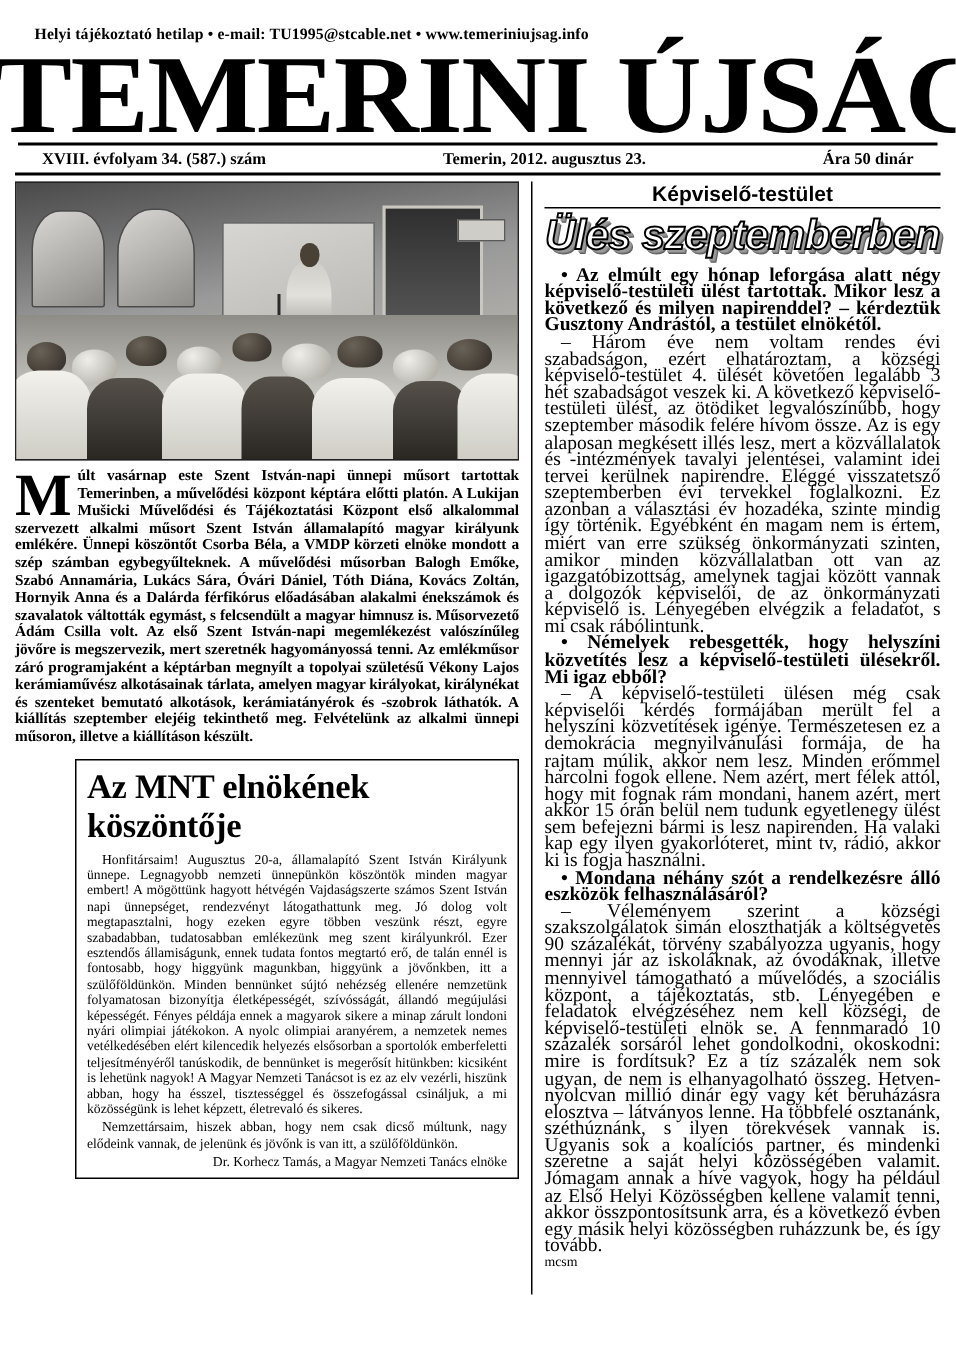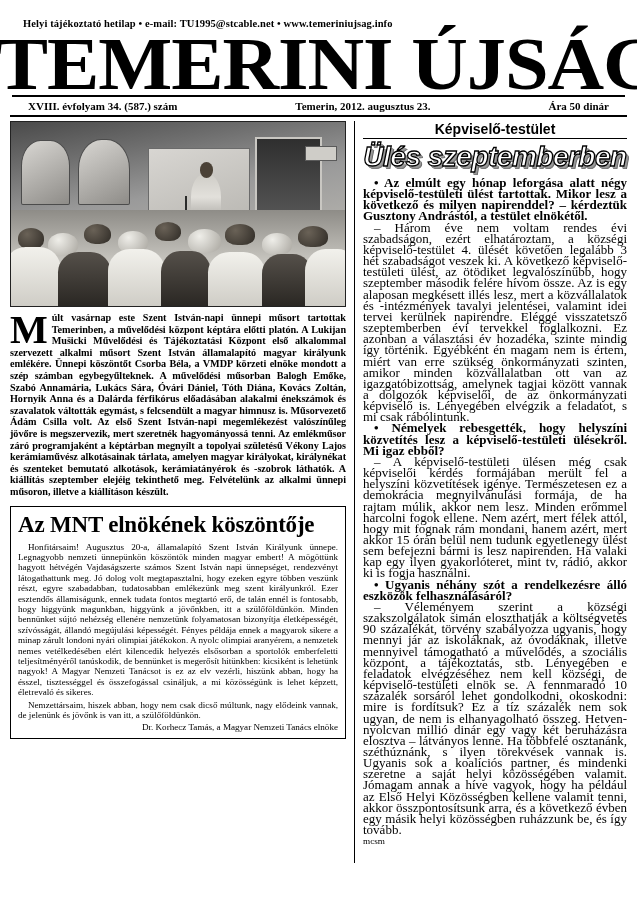--- a/index.html
+++ b/index.html
@@ -181,20 +181,21 @@
     line-height: 33px;
     padding: 1px 4px 0 0;
   }
 
   
   .boxed {
     border: 1.5px solid #000;
     margin-top: 8px;
     padding: 5px 7px 6px 7px;
     box-sizing: border-box;
+    margin-left: 40px;
   }
   .boxed-title {
     font-family: "Liberation Serif", serif;
     font-weight: bold;
     font-size: 23px;
     line-height: 26px;
     margin: 0 0 4px 0;
     letter-spacing: -0.2px;
   }
   .boxed-body {
@@ -323,20 +324,20 @@
     <div class="col-right">
       <div class="kicker">Képviselő-testület</div>
       <div class="kicker-rule"></div>
       <div class="display-title">Ülés szeptemberben</div>
 
       <div class="rcol-body">
         <p class="q">• Az elmúlt egy hónap leforgása alatt négy képviselő-testületi ülést tartottak. Mikor lesz a következő és milyen napirenddel? – kérdeztük Gusztony Andrástól, a testület elnökétől.</p>
         <p class="a">– Három éve nem voltam rendes évi szabadságon, ezért elhatároztam, a községi képviselő-testület 4. ülését követően legalább 3 hét szabadságot veszek ki. A következő képviselő-testületi ülést, az ötödiket legvalószínűbb, hogy szeptember második felére hívom össze. Az is egy alaposan megkésett illés lesz, mert a közvállalatok és -intézmények tavalyi jelentései, valamint idei tervei kerülnek napirendre. Eléggé visszatetsző szeptemberben évi tervekkel foglalkozni. Ez azonban a választási év hozadéka, szinte mindig így történik. Egyébként én magam nem is értem, miért van erre szükség önkormányzati szinten, amikor minden közvállalatban ott van az igazgatóbizottság, amelynek tagjai között vannak a dolgozók képviselői, de az önkormányzati képviselő is. Lényegében elvégzik a feladatot, s mi csak rábólintunk.</p>
         <p class="q">• Némelyek rebesgették, hogy helyszíni közvetítés lesz a képviselő-testületi ülésekről. Mi igaz ebből?</p>
         <p class="a">– A képviselő-testületi ülésen még csak képviselői kérdés formájában merült fel a helyszíni közvetítések igénye. Természetesen ez a demokrácia megnyilvánulási formája, de ha rajtam múlik, akkor nem lesz. Minden erőmmel harcolni fogok ellene. Nem azért, mert félek attól, hogy mit fognak rám mondani, hanem azért, mert akkor 15 órán belül nem tudunk egyetlenegy ülést sem befejezni bármi is lesz napirenden. Ha valaki kap egy ilyen gyakorlóteret, mint tv, rádió, akkor ki is fogja használni.</p>
-        <p class="q">• Ugyanis néhány szót a rendelkezésre álló eszközök felhasználásáról?</p>
+        <p class="q">• Mondana néhány szót a rendelkezésre álló eszközök felhasználásáról?</p>
         <p class="a">– Véleményem szerint a községi szakszolgálatok simán eloszthatják a költségvetés 90 százalékát, törvény szabályozza ugyanis, hogy mennyi jár az iskoláknak, az óvodáknak, illetve mennyivel támogatható a művelődés, a szociális központ, a tájékoztatás, stb. Lényegében e feladatok elvégzéséhez nem kell községi, de képviselő-testületi elnök se. A fennmaradó 10 százalék sorsáról lehet gondolkodni, okoskodni: mire is fordítsuk? Ez a tíz százalék nem sok ugyan, de nem is elhanyagolható összeg. Hetven-nyolcvan millió dinár egy vagy két beruházásra elosztva – látványos lenne. Ha többfelé osztanánk, széthúznánk, s ilyen törekvések vannak is. Ugyanis sok a koalíciós partner, és mindenki szeretne a saját helyi közösségében valamit. Jómagam annak a híve vagyok, hogy ha például az Első Helyi Közösségben kellene valamit tenni, akkor összpontosítsunk arra, és a következő évben egy másik helyi közösségben ruházzunk be, és így tovább.</p>
       </div>
       <div class="byline-right">mcsm</div>
     </div>
 
   </div>
 </div>
 
 </body></html>

